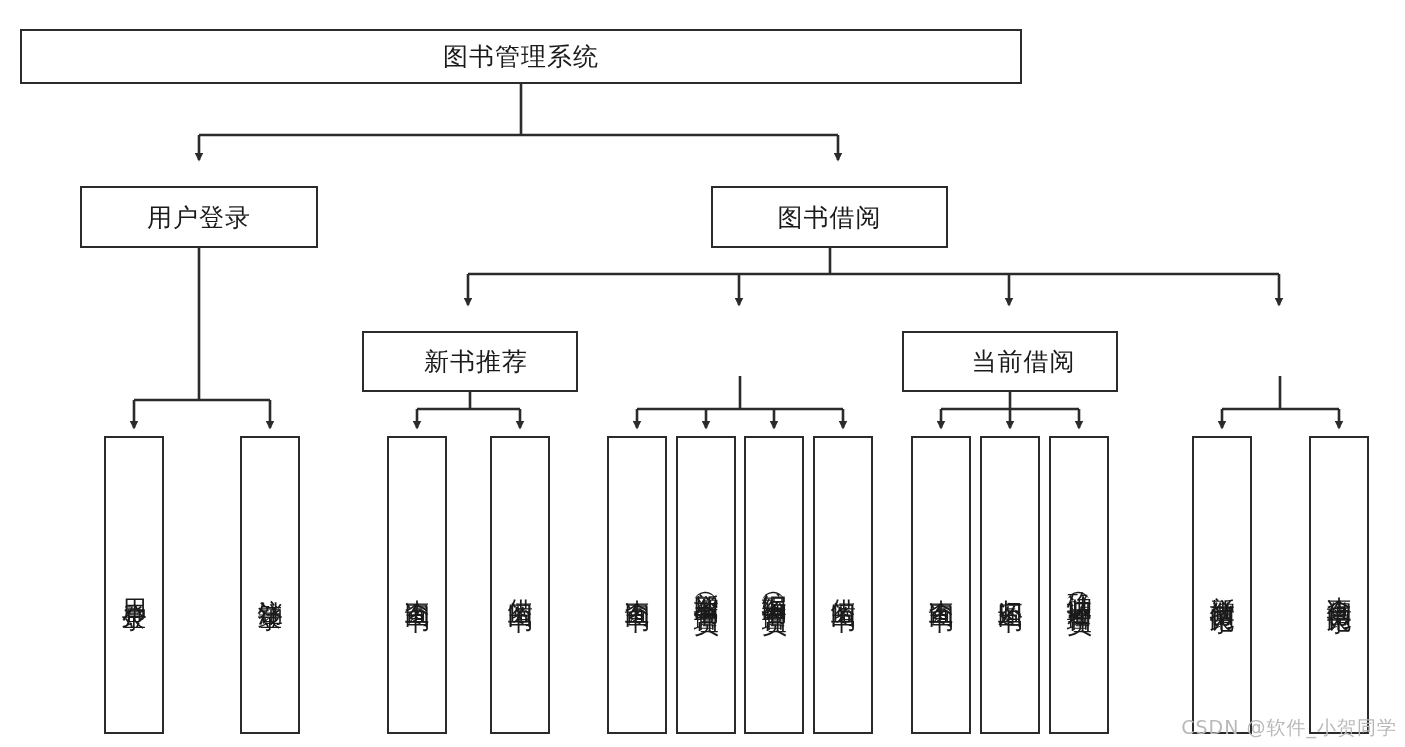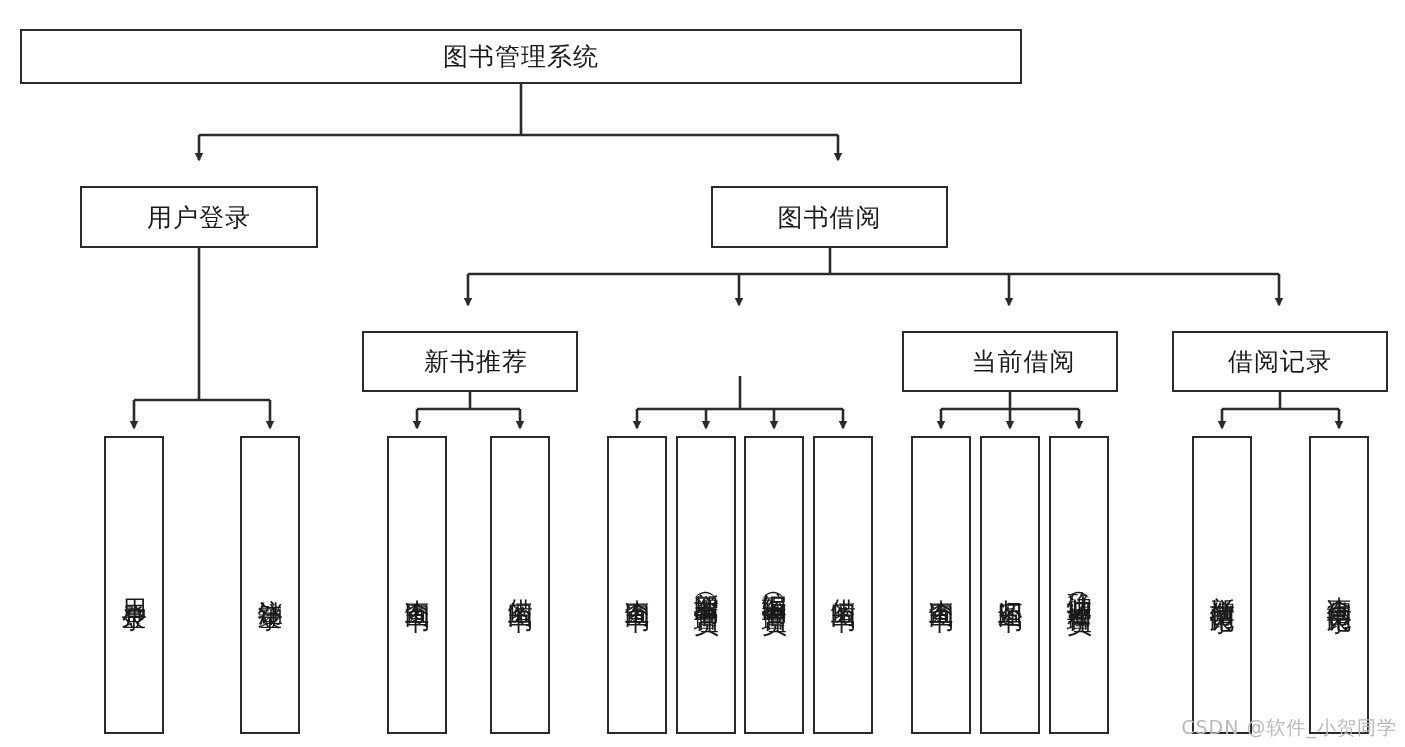--- a/index.html
+++ b/index.html
@@ -130,23 +130,20 @@
   <div class="node h" style="left:711px; top:170px; width:237px; height:62px;">
     <span>图书借阅</span>
   </div>
 
   <div class="node h" style="left:362px; top:315px; width:216px; height:61px;padding-left:12px;">
     <span>新书推荐</span>
   </div>
   <div class="node h" style="left:902px; top:315px; width:216px; height:61px;padding-left:27px;">
     <span>当前借阅</span>
   </div>
-  <div class="node h" style="left:1172px; top:315px; width:216px; height:61px;">
-    <span>借阅记录</span>
-  </div>
 
   <div class="node v" style="left:104px; top:436px; width:60px; height:298px;">
     <span class="vtext">用户登录</span>
   </div>
   <div class="node v" style="left:240px; top:436px; width:60px; height:298px;">
     <span class="vtext">注销登录</span>
   </div>
 
   <div class="node v" style="left:387px; top:436px; width:60px; height:298px;">
     <span class="vtext">查询图书</span>

